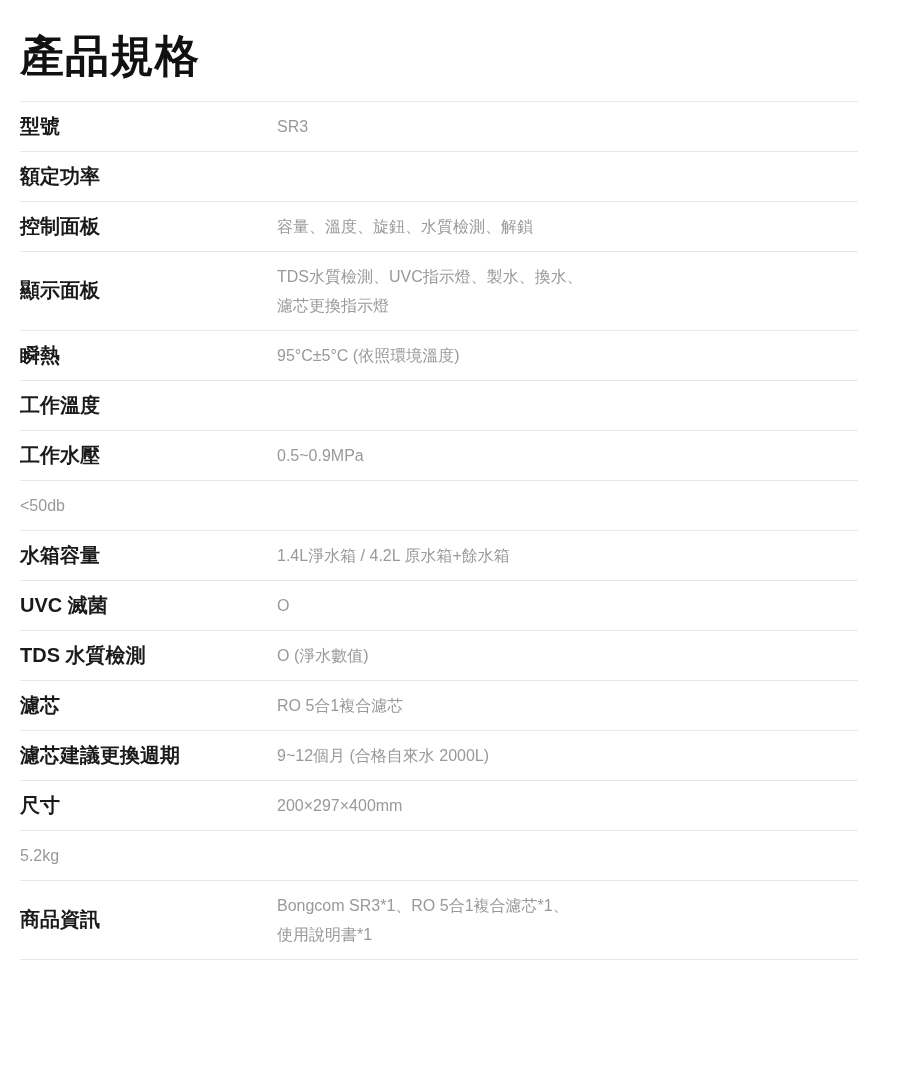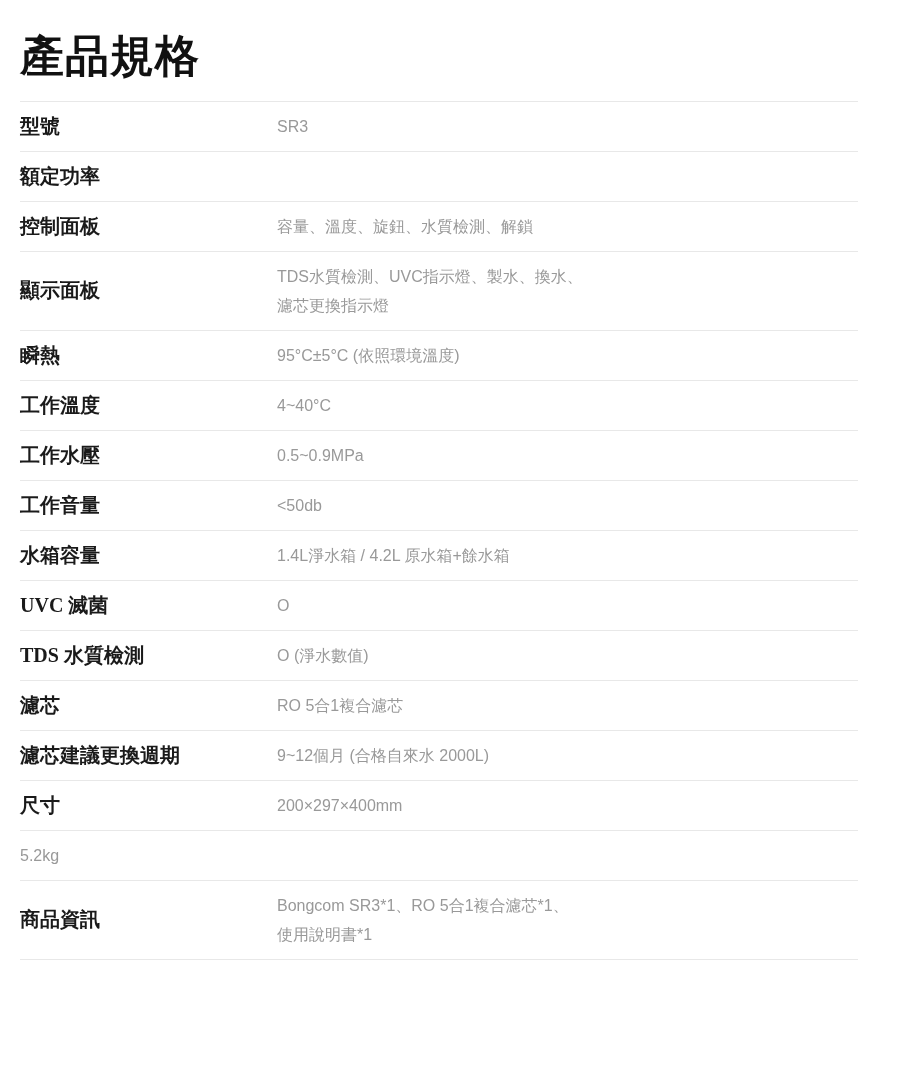--- a/index.html
+++ b/index.html
@@ -35,21 +35,20 @@
     border-top: 1px solid var(--divider, #e8e8e8);
     padding: 10px 0;
   }
   .spec-label {
     width: 257px;
     flex-shrink: 0;
     font-size: 20px;
     font-weight: 700;
     color: var(--label, #1a1a1a);
     line-height: 29px;
-    font-family: Liberation Serif, serif;
   }
   .spec-value {
     flex: 1;
     font-size: 16px;
     font-weight: 400;
     color: var(--value, #999999);
     line-height: 29px;
     white-space: pre-line;
   }
 </style>
@@ -75,28 +74,26 @@
       <div class="spec-label">顯示面板</div>
       <div class="spec-value">TDS水質檢測、UVC指示燈、製水、換水、
 濾芯更換指示燈</div>
     </div>
     <div class="spec-row">
       <div class="spec-label">瞬熱</div>
       <div class="spec-value">95°C±5°C (依照環境溫度)</div>
     </div>
     <div class="spec-row">
       <div class="spec-label">工作溫度</div>
-      <div class="spec-value">4~40°C</div>
     </div>
     <div class="spec-row">
       <div class="spec-label">工作水壓</div>
       <div class="spec-value">0.5~0.9MPa</div>
     </div>
     <div class="spec-row">
-      <div class="spec-label">工作音量</div>
       <div class="spec-value">&lt;50db</div>
     </div>
     <div class="spec-row">
       <div class="spec-label">水箱容量</div>
       <div class="spec-value">1.4L淨水箱 / 4.2L 原水箱+餘水箱</div>
     </div>
     <div class="spec-row">
       <div class="spec-label">UVC 滅菌</div>
       <div class="spec-value">O</div>
     </div>

